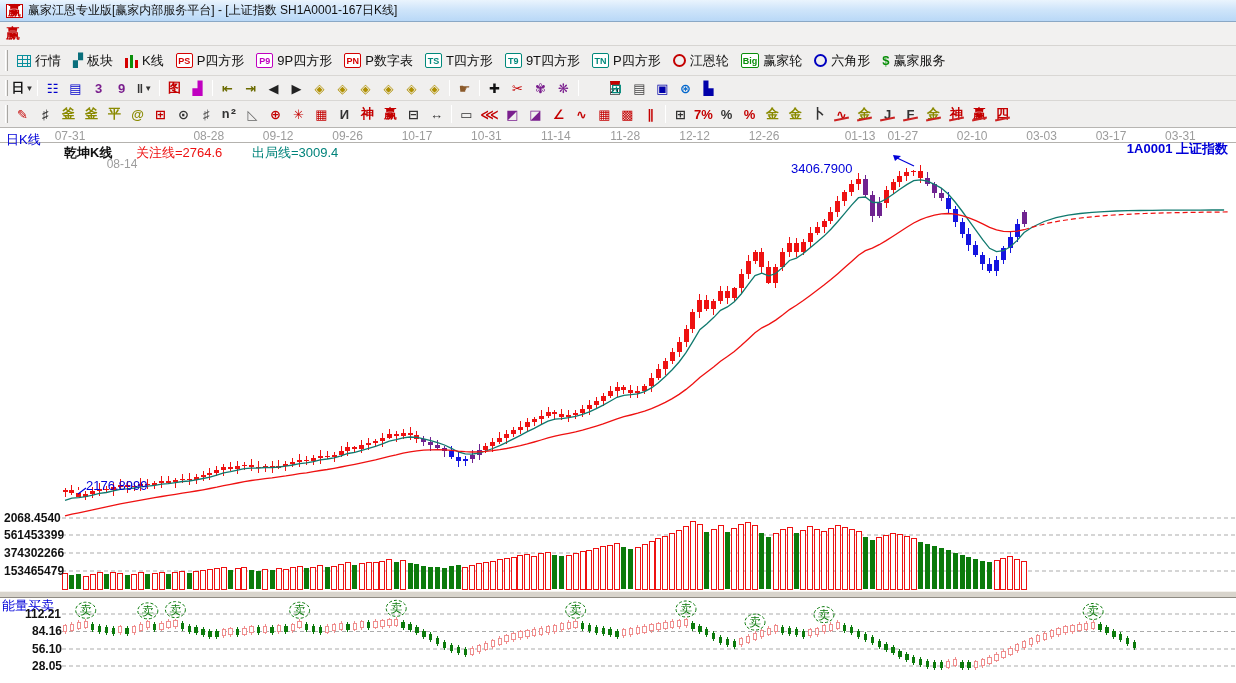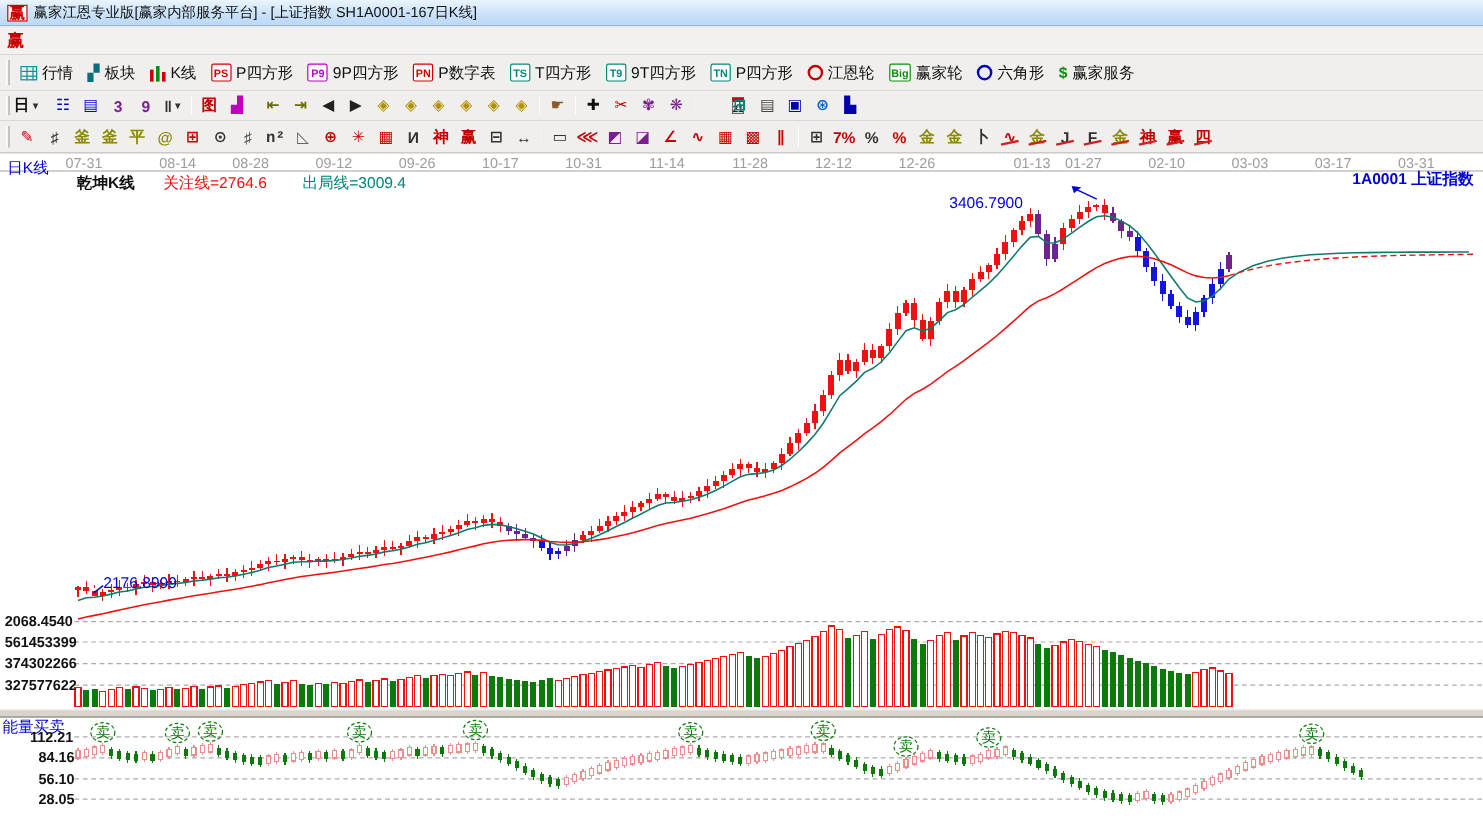--- a/index.html
+++ b/index.html
@@ -1138,21 +1138,21 @@
         <text x="755" y="626.09504" text-anchor="middle" font-size="12" font-family="Liberation Sans, DejaVu Sans, sans-serif" fill="#0b7a0b">卖</text>
         <ellipse cx="824" cy="614.60704" rx="10" ry="8" fill="none" stroke="#0b7a0b" stroke-width="1" stroke-dasharray="3,2"></ellipse>
         <text x="824" y="618.60704" text-anchor="middle" font-size="12" font-family="Liberation Sans, DejaVu Sans, sans-serif" fill="#0b7a0b">卖</text>
         <ellipse cx="1093.1000000000001" cy="611.48704" rx="10" ry="8" fill="none" stroke="#0b7a0b" stroke-width="1" stroke-dasharray="3,2"></ellipse>
         <text x="1093.1000000000001" y="615.48704" text-anchor="middle" font-size="12" font-family="Liberation Sans, DejaVu Sans, sans-serif" fill="#0b7a0b">卖</text>
       </g>
     </svg>
 
   <div class="date-row" id="date-row">
       <span style="left: 70px;">07-31</span>
-      <span style="left: 148px;">08-14</span>
+      <span style="left: 122px; margin-top: 28px;">08-14</span>
       <span style="left: 208.8px;">08-28</span>
       <span style="left: 278.2px;">09-12</span>
       <span style="left: 347.6px;">09-26</span>
       <span style="left: 417px;">10-17</span>
       <span style="left: 486.4px;">10-31</span>
       <span style="left: 555.8px;">11-14</span>
       <span style="left: 625.2px;">11-28</span>
       <span style="left: 694.6px;">12-12</span>
       <span style="left: 764px;">12-26</span>
       <span style="left: 860px;">01-13</span>
@@ -1169,21 +1169,21 @@
   <span class="lbl f13" style="left:136px;top:16px;color:#ee1111">关注线=2764.6</span>
   <span class="lbl f13" style="left:252px;top:16px;color:#00837a">出局线=3009.4</span>
   <span class="lbl lbl-blue f13 bold" style="right:8px;top:12px">1A0001 上证指数</span>
 
   <span class="lbl lbl-blue f13" style="left:791px;top:33px">3406.7900</span>
   <span class="lbl lbl-blue f13" style="left:86px;top:350px">2176.8999</span>
 
   <span class="lbl f12" style="left:4px;top:383px;color:#111">2068.4540</span>
   <span class="lbl f12" style="left:4px;top:400px;color:#111">561453399</span>
   <span class="lbl f12" style="left:4px;top:418px;color:#111">374302266</span>
-  <span class="lbl f12" style="left:4px;top:436px;color:#111">327577622</span>
+  <span class="lbl f12" style="left:4px;top:436px;color:#111">153465479</span>
 
   <div class="splitter"></div>
 
   <span class="lbl lbl-blue f13" style="left:2px;top:469px">能量买卖</span>
   <span class="lbl f12" style="left:25px;top:479px;color:#111">112.21</span>
   <span class="lbl f12" style="left:32px;top:496px;color:#111">84.16</span>
   <span class="lbl f12" style="left:32px;top:514px;color:#111">56.10</span>
   <span class="lbl f12" style="left:32px;top:531px;color:#111">28.05</span>
 </div>
 

